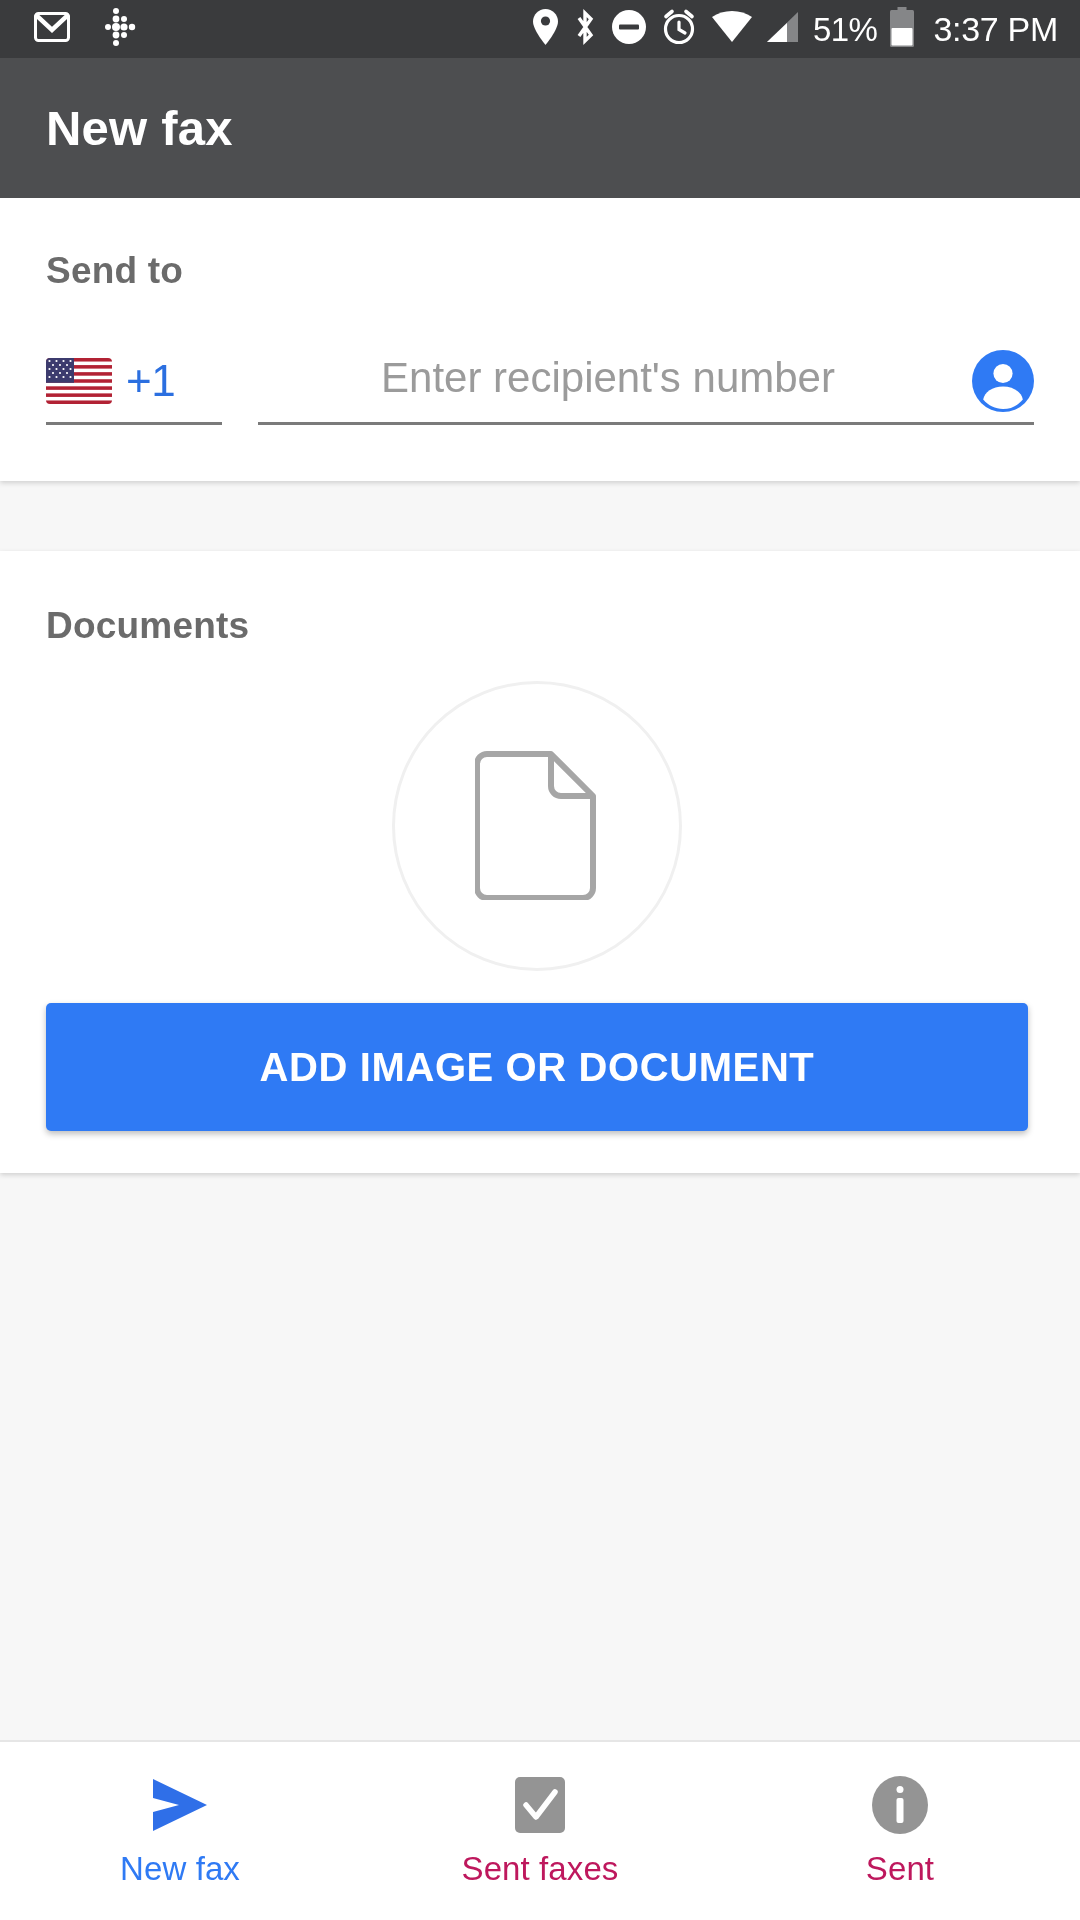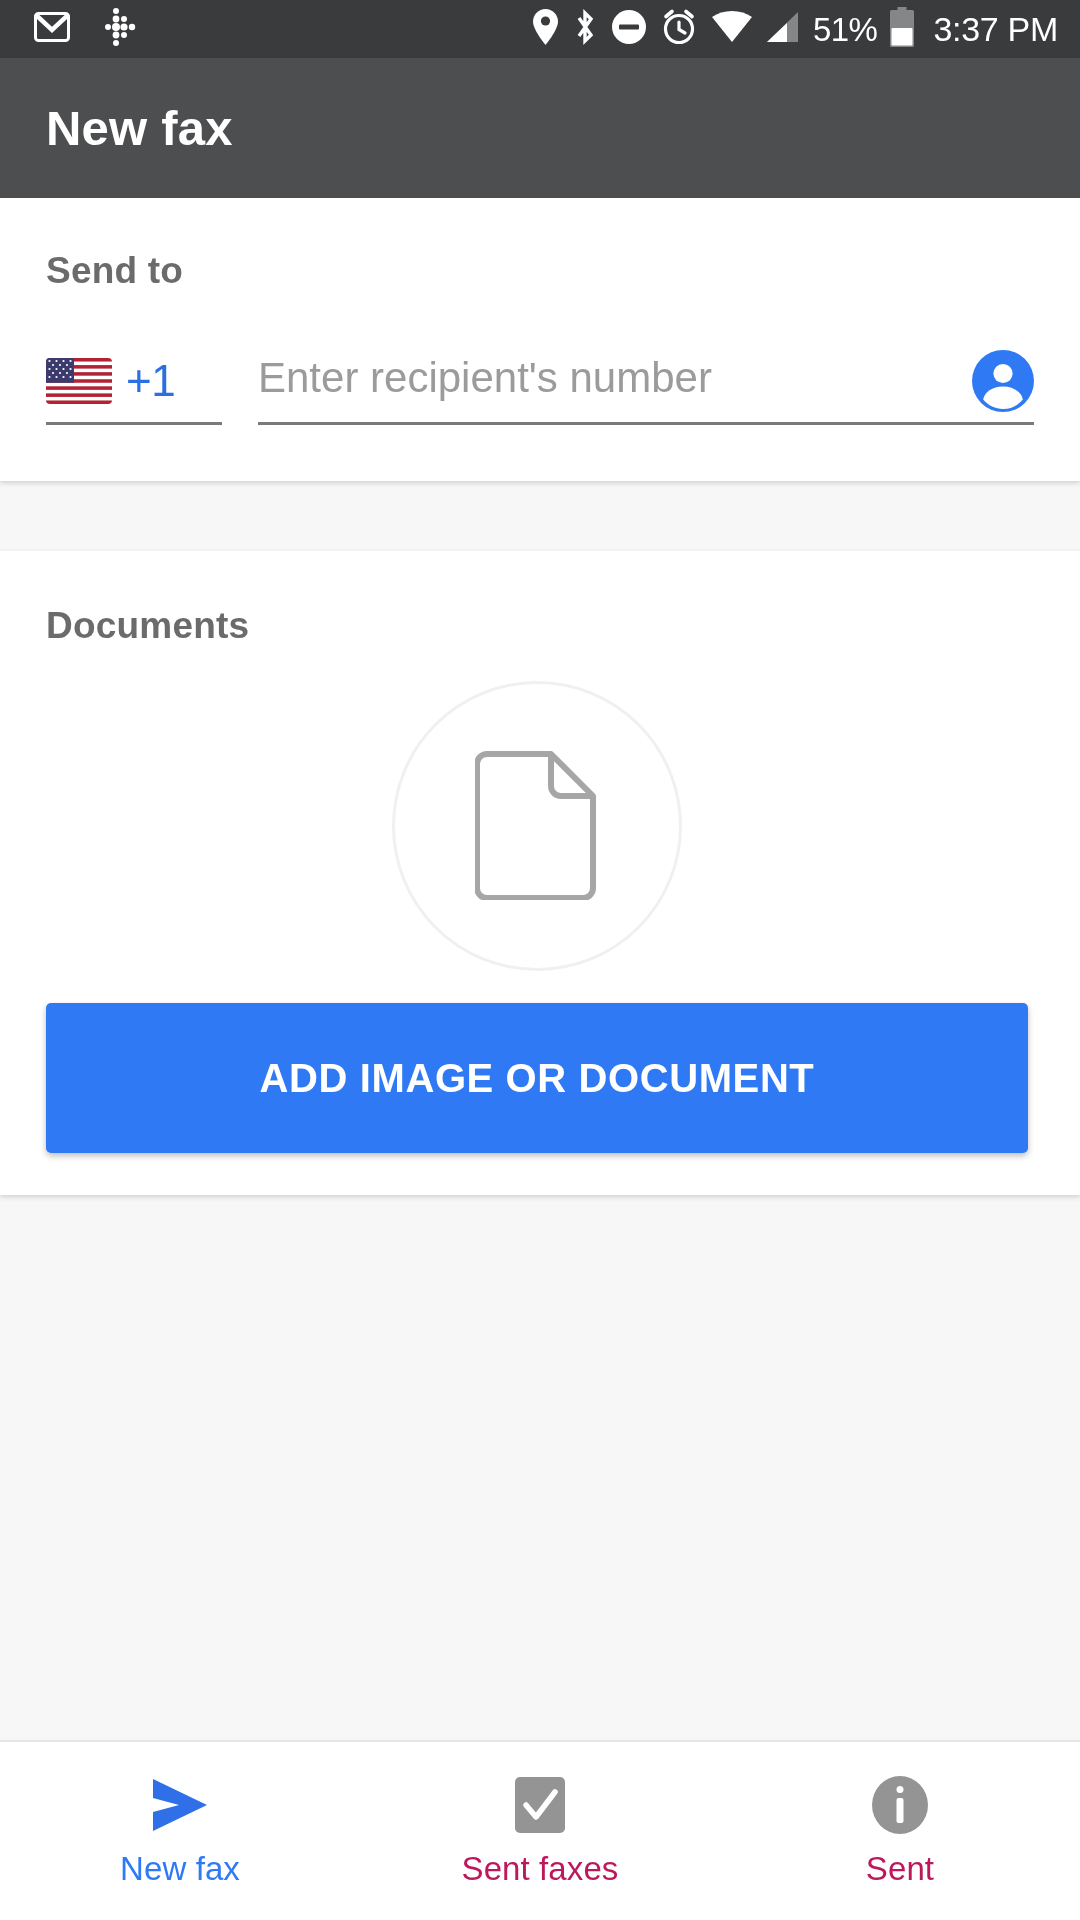--- a/index.html
+++ b/index.html
@@ -156,20 +156,21 @@
   .number-input {
     flex: 1 1 auto;
     border: 0;
     outline: none;
     background: transparent;
     font-family: "Liberation Sans", sans-serif;
     font-size: 42px;
     color: #3b82f6;
     padding: 0;
     line-height: 1.1;
+    text-align: center;
   }
   .number-input::placeholder {
     color: #9b9b9b;
   }
   .contact-btn {
     width: 62px;
     height: 62px;
     flex: 0 0 auto;
     margin-left: 14px;
     margin-bottom: -6px;
@@ -195,21 +196,21 @@
     border-radius: 50%;
     border: 3px solid #f0f0f0;
     display: flex;
     align-items: center;
     justify-content: center;
     box-sizing: border-box;
   }
   .add-btn {
     display: block;
     width: 100%;
-    height: 150px;
+    height: 128px;
     margin-top: 12px;
     background: #2f7af4;
     color: #ffffff;
     font-family: "Liberation Sans", sans-serif;
     font-size: 40px;
     font-weight: bold;
     letter-spacing: 0.6px;
     border: 0;
     border-radius: 5px;
     box-shadow: 0 3px 6px rgba(0,0,0,0.26);

